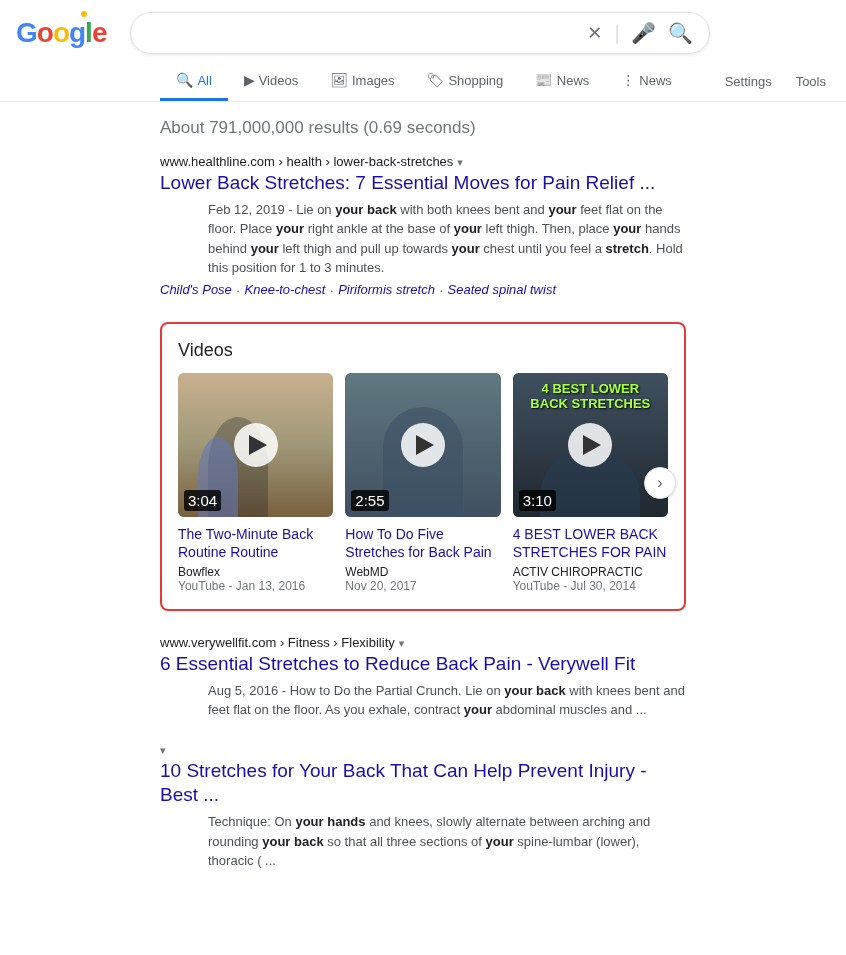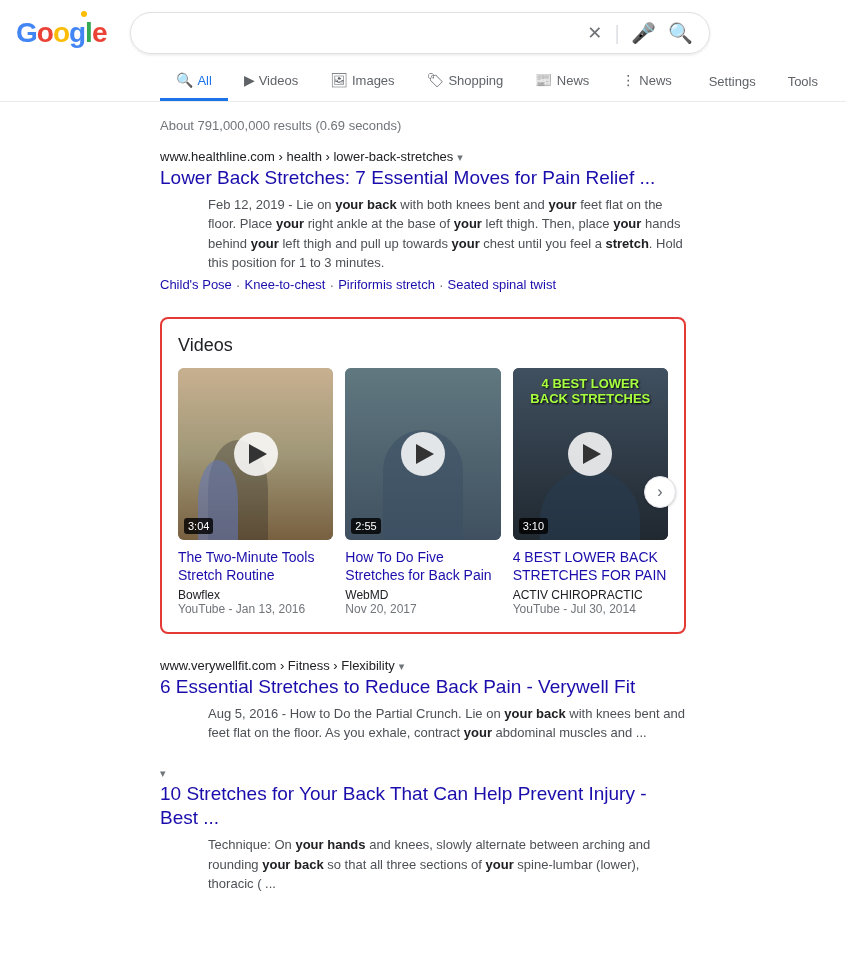--- a/index.html
+++ b/index.html
@@ -22,47 +22,47 @@
     .search-icons { display: flex; align-items: center; gap: 12px; }
     .icon-x { color: #70757a; font-size: 18px; cursor: pointer; }
     .icon-mic { color: #4285F4; font-size: 20px; }
     .icon-search-btn { color: #4285F4; font-size: 20px; cursor: pointer; }
 
     
     .nav-tabs { display: flex; align-items: center; padding: 8px 0 0 160px; border-bottom: 1px solid #ebebeb; gap: 0; }
     .nav-tab { display: flex; align-items: center; gap: 4px; padding: 10px 16px; font-size: 13px; color: #5f6368; cursor: pointer; border-bottom: 3px solid transparent; white-space: nowrap; }
     .nav-tab.active { color: #1a73e8; border-bottom: 3px solid #1a73e8; }
     .nav-tab-icon { font-size: 14px; }
-    .nav-right { margin-left: auto; display: flex; gap: 8px; padding-right: 16px; }
+    .nav-right { margin-left: auto; display: flex; padding-right: 8px; }
     .nav-right-item { padding: 10px 12px; font-size: 13px; color: #5f6368; cursor: pointer; }
 
     
     .results { padding: 8px 160px 24px 160px; max-width: 846px; }
-    .results-count { color: #70757a; font-size: 13px; padding: 8px 0 16px 0; }
+    .results-count { color: #70757a; font-size: 17px; padding: 8px 0 16px 0; }
 
     
     .result-item { margin-bottom: 24px; }
     .result-url { color: #202124; font-size: 13px; margin-bottom: 2px; display: flex; align-items: flex-end; gap: 4px; }
     .result-url-arrow { color: #70757a; font-size: 11px; cursor: pointer; }
     .result-title { color: #1a0dab; font-size: 19px; font-weight: 400; cursor: pointer; margin-bottom: 4px; line-height: 1.3; }
     .result-snippet { color: #4d5156; font-size: 13px; line-height: 1.5; margin-left: 48px; }
     .result-snippet b { font-weight: bold; color: #202124; }
     .result-links { display: flex; gap: 0; margin-top: 4px; flex-wrap: wrap; }
-    .result-link { color: #1a0dab; font-size: 13px; cursor: pointer; }
+    .result-link { color: #1a0dab; font-size: 13px; cursor: pointer; font-style: italic; }
     .result-link-sep { color: #70757a; margin: 0 4px; }
 
     
     .videos-section { border: 2px solid #e53935; border-radius: 8px; padding: 16px; margin-bottom: 24px; }
     .videos-title { font-size: 18px; font-weight: 400; margin-bottom: 12px; color: #202124; }
     .videos-grid { display: flex; gap: 12px; align-items: flex-start; position: relative; }
     .video-card { flex: 1; cursor: pointer; }
-    .video-thumb { position: relative; border-radius: 6px; overflow: hidden; height: 172px; background: #333; }
+    .video-thumb { position: relative; border-radius: 6px; overflow: hidden; height: 144px; background: #333; }
     .video-play { position: absolute; top: 50%; left: 50%; transform: translate(-50%, -50%); width: 44px; height: 44px; background: rgba(255,255,255,0.85); border-radius: 50%; display: flex; align-items: center; justify-content: center; }
     .play-triangle { width: 0; height: 0; border-top: 10px solid transparent; border-bottom: 10px solid transparent; border-left: 18px solid #333; margin-left: 4px; }
-    .video-duration { position: absolute; bottom: 6px; left: 6px; background: rgba(0,0,0,0.8); color: #fff; font-size: 11px; padding: 2px 4px; border-radius: 3px; }
+    .video-duration { position: absolute; bottom: 6px; left: 6px; background: rgba(0,0,0,0.8); color: #fff; font-size: 15px; padding: 2px 4px; border-radius: 3px; }
     .video-title { color: #1a0dab; font-size: 14px; font-weight: 400; margin: 8px 0 4px 0; line-height: 1.3; cursor: pointer; }
     .video-meta { color: #70757a; font-size: 12px; }
     .video-meta-source { color: #202124; font-size: 12px; }
     .videos-next { position: absolute; right: -8px; top: 50%; transform: translateY(-50%); width: 32px; height: 32px; border-radius: 50%; background: #fff; border: 1px solid #dfe1e5; display: flex; align-items: center; justify-content: center; cursor: pointer; box-shadow: 0 1px 3px rgba(0,0,0,0.2); font-size: 16px; color: #5f6368; }
 
     
     .thumb-1 { background: linear-gradient(135deg, #c8b8a2 0%, #a0b8c0 100%); }
     .thumb-2 { background: linear-gradient(135deg, #8090a0 0%, #607080 100%); }
     .thumb-3 { background: linear-gradient(135deg, #405060 0%, #203040 100%); }
 
@@ -162,21 +162,21 @@
             <div style="width:100%;height:100%;background:linear-gradient(to bottom, #c8b090 0%, #a09878 50%, #786040 100%);position:relative;">
               <div style="position:absolute;bottom:0;left:30px;width:60px;height:100px;background:rgba(30,30,30,0.3);border-radius:50% 50% 0 0;"></div>
               <div style="position:absolute;bottom:0;left:20px;width:40px;height:80px;background:rgba(100,120,180,0.6);border-radius:50% 50% 0 0;"></div>
             </div>
           </div>
           <div class="video-play">
             <div class="play-triangle"></div>
           </div>
           <div class="video-duration">3:04</div>
         </div>
-        <div class="video-title">The Two-Minute Tools Stretch Routine</div>
+        <div class="video-title">The Two-Minute Back Routine Routine</div>
         <div class="video-meta">
           <div class="video-meta-source">Bowflex</div>
           <div>
             <span>YouTube</span> - <span>Jan 13, 2016</span>
           </div>
         </div>
       </div>
 
       <div class="video-card">
         <div class="video-thumb thumb-2">

